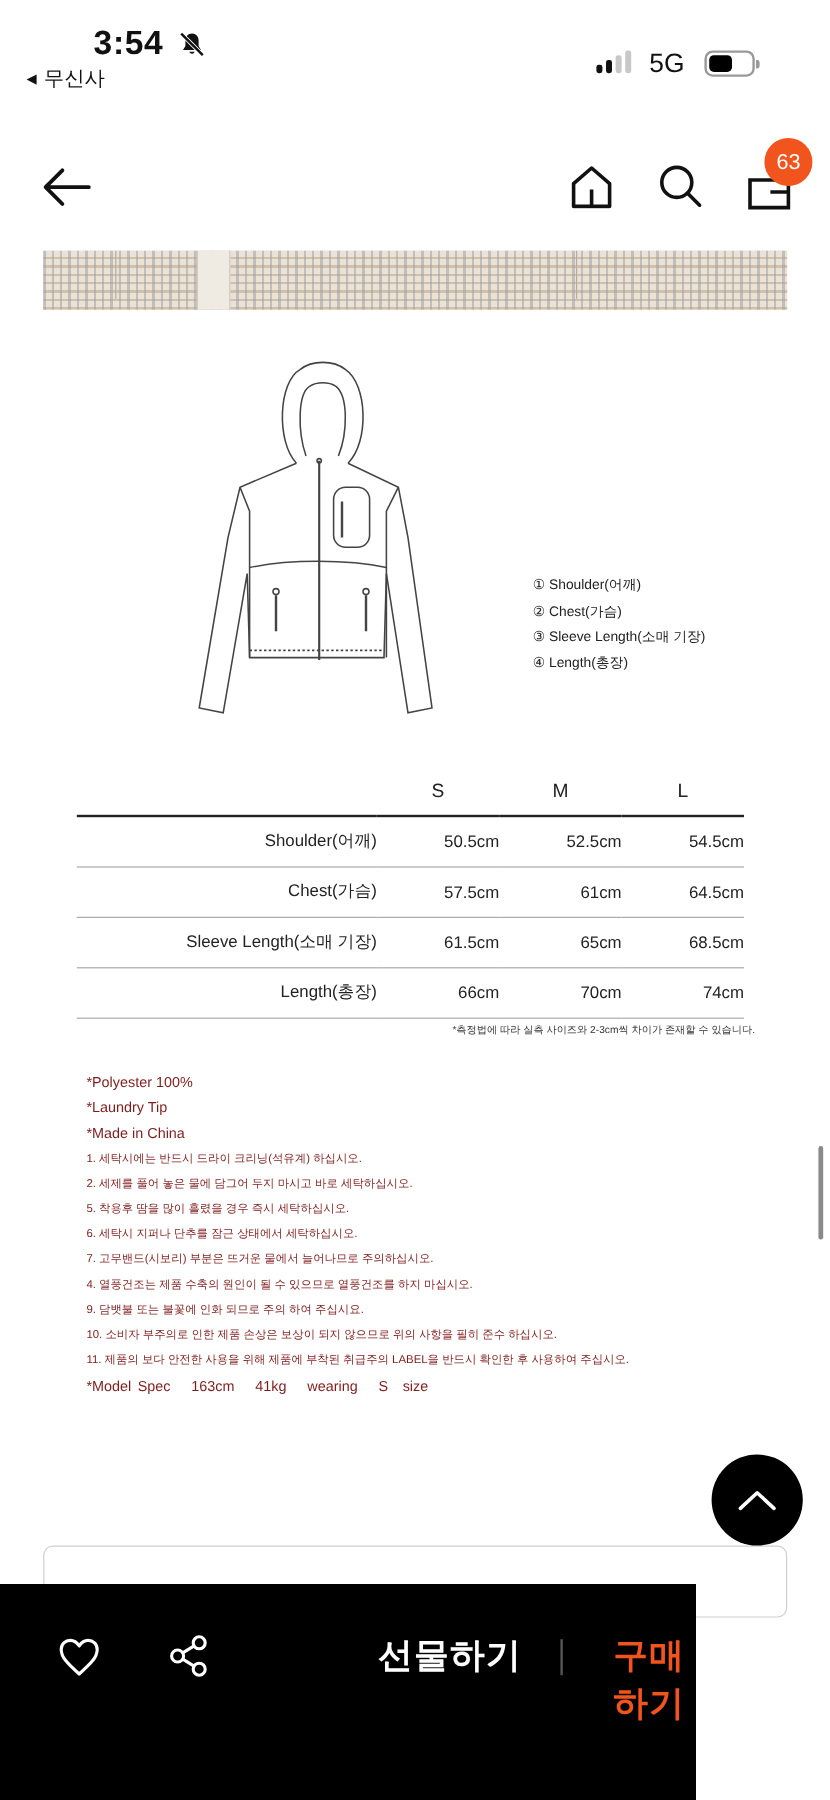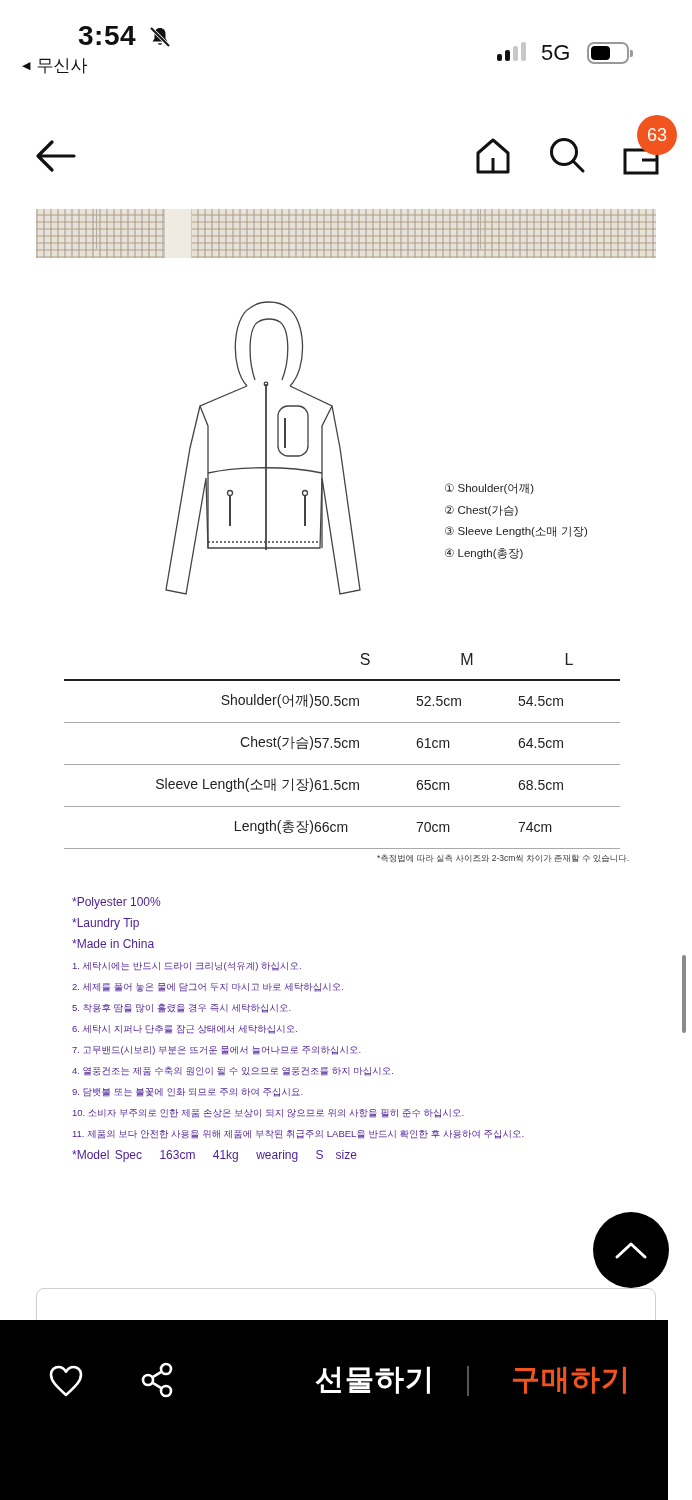--- a/index.html
+++ b/index.html
@@ -40,43 +40,43 @@
   .fabric .seam2 { position: absolute; left: 444px; top: 0; width: 1px; height: 40px; background: #b7ad9e; }
 
   
   .jacket { position: absolute; left: 160px; top: 298px; width: 214px; height: 300px; }
 
   .legend { position: absolute; left: 444px; top: 478px; font-size: 11.5px; line-height: 21.5px; color: #222; }
 
   
   .size-table { position: absolute; left: 64px; top: 640px; width: 556px; border-collapse: collapse; font-size: 14px; color: #222; }
   .size-table th { font-weight: normal; font-size: 16px; height: 40px; text-align: center; border-bottom: 2px solid #222; }
-  .size-table td { height: 42px; border-bottom: 1px solid #aaa; text-align: left; }
+  .size-table td { height: 42px; border-bottom: 1px solid #aaa; text-align: right; }
   .size-table td.label { text-align: right; padding-left: 27px; width: 250px; }
   .size-table th.blank { width: 250px; }
   .note { position: absolute; left: 377px; top: 853px; font-size: 8.5px; color: #333; }
 
   
-  .details { position: absolute; left: 72px; top: 892px; color: #4c1d95; }
+  .details { position: absolute; left: 72px; top: 892px; color: #7f1d1d; }
   .details .spec { font-size: 12px; line-height: 21px; }
   .details .tip { font-size: 9.5px; line-height: 21px; }
   .details .model { font-size: 12px; line-height: 22px; word-spacing: 2px; }
   .details .model span { margin-right: 12px; }
 
   
   .scrollbar { position: absolute; left: 682px; top: 955px; width: 4px; height: 78px; border-radius: 2px; background: #8a8a8a; }
 
   
   .to-top { position: absolute; left: 593px; top: 1212px; width: 76px; height: 76px; border-radius: 50%; background: #000; display: flex; align-items: center; justify-content: center; cursor: pointer; }
 
   
   .card { position: absolute; left: 36px; top: 1288px; width: 620px; height: 60px; border: 1px solid #cfcfcf; border-radius: 8px; background: #fff; }
 
   
-  .bottom-bar { position: absolute; left: 0; top: 1320px; width: 668px; height: 180px; background: #000; }
+  .bottom-bar { position: absolute; left: 0; top: 1320px; width: 580px; height: 180px; background: #000; }
   .bb-heart { position: absolute; left: 48px; top: 44px; width: 36px; height: 34px; cursor: pointer; }
   .bb-share { position: absolute; left: 140px; top: 42px; width: 36px; height: 36px; cursor: pointer; }
   .bb-gift { position: absolute; left: 315px; top: 40px; font-size: 29px; font-weight: bold; color: #fff; cursor: pointer; letter-spacing: 1px; }
   .bb-divider { position: absolute; left: 467px; top: 46px; width: 2px; height: 30px; background: #555; }
   .bb-buy { position: absolute; left: 511px; top: 40px; font-size: 29px; font-weight: bold; color: #f1541c; cursor: pointer; letter-spacing: 1px; }
 </style>
 </head>
 <body>
 
 <div class="status-bar">

